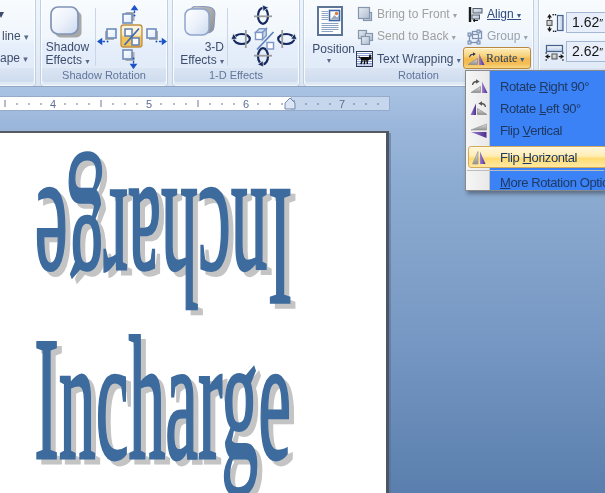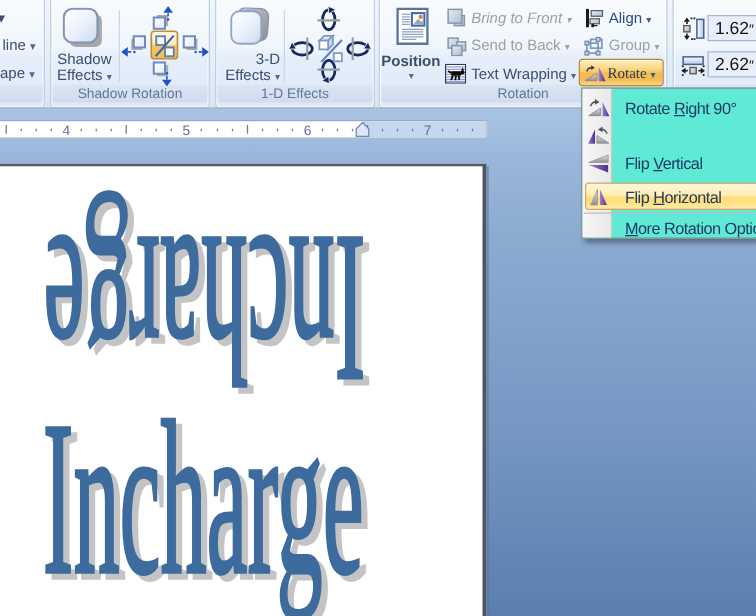--- a/index.html
+++ b/index.html
@@ -20,21 +20,21 @@
   .rlbl { color:#3c4d6e; font-size:12px; }
 
   
   #docarea { left:0; top:87px; width:605px; height:406px;
      background:linear-gradient(#a9c3e3 0%, #9ab6da 10%, #8cabd1 25%, #7899c4 60%, #5a7fae 100%); }
   #ruler { left:0; top:9px; width:390px; height:15px; background:#fff; border:1px solid #96abc9; border-left:none; }
   #rmargin { position:absolute; top:0px; left:291px; width:98px; height:13px; background:#c6d6ec; border-left:1px solid #a8bcd8;}
   #page { left:0; top:44px; width:389px; height:362px; background:#fff; border-right:3px solid #4c5564; border-top:2px solid #555a60; box-shadow:2px 2px 0 rgba(90,110,140,.55); }
 
   
-  #menu { left:465px; top:70px; width:141px; height:121px; background:#5eead4;
+  #menu { left:465px; top:70px; width:141px; height:121px; background:#3b82f6;
       border:1px solid #898989; box-shadow:2px 3px 4px rgba(0,0,0,.35); }
   #menugutter { position:absolute; left:0; top:0; bottom:0; width:24px;
       background:linear-gradient(90deg,#f6f6f6,#e9e9e9); border-right:1px solid #c3c3c3; }
   .mi { position:absolute; left:0; width:141px; height:22px; color:#1e3964; font-size:13px; letter-spacing:-0.4px; }
   .mi .t { position:absolute; left:34px; top:3px; white-space:nowrap; }
   .mico { position:absolute; left:4px; top:2px; width:18px; height:18px; }
   #mhl { position:absolute; left:2px; top:75px; width:139px; height:22px; border:1px solid #d5a95b; border-radius:3px;
      background:linear-gradient(#fff7dd 0%, #ffedb3 45%, #ffdb71 58%, #ffe9a2 100%); }
   #msep { position:absolute; left:1px; right:1px; top:98.5px; border-top:1px solid #bdbdbd; }
   u { text-decoration:underline; }
@@ -184,34 +184,34 @@
       <line x1="4.5" y1="17.5" x2="21.5" y2="17.5"></line>
         <line x1="4.5" y1="19.5" x2="21.5" y2="19.5"></line>
       <line x1="4.5" y1="21.5" x2="21.5" y2="21.5"></line>
         <line x1="4.5" y1="23.5" x2="21.5" y2="23.5"></line>
       <line x1="4.5" y1="25.5" x2="16" y2="25.5"></line>
     </g>
     <rect x="12.5" y="4.5" width="10" height="10" fill="#fff" stroke="#3c66a8" stroke-width="1.6"></rect>
     <path d="M13.5 13.5 l4 -4.5 2.5 2.5 2 -2 v4 z" fill="#9aa8b8"></path>
     <circle cx="19.5" cy="7.5" r="1.7" fill="#e07b34"></circle>
   </svg>
-  <div class="abs rlbl" style="left:305px; top:42px; width:50px; text-align:left;font-weight:bold;">Position</div>
+  <div class="abs rlbl" style="left:305px; top:42px; width:50px; text-align:right;">Position</div>
   <div class="abs" style="left:327px; top:56px; font-size:8px; color:#55688c;">▾</div>
 
   <svg class="abs" style="left:356px; top:6px;" width="18" height="16" viewBox="0 0 18 16">
     <defs>
         <linearGradient id="gsq" x1="0" y1="0" x2="1" y2="1">
       <stop offset="0" stop-color="#e9edf4"></stop>
           <stop offset="1" stop-color="#aebccf"></stop>
         </linearGradient>
       </defs>
     <rect x="7.5" y="6.5" width="8" height="8" fill="url(#gsq)" stroke="#8696ac" stroke-width="1.2"></rect>
     <rect x="2.5" y="1.5" width="11" height="11" fill="url(#gsq)" stroke="#8696ac" stroke-width="1.2"></rect>
   </svg>
-  <div class="abs" style="left:377px; top:7px; font-size:12px; color:#a0a0a0;font-style:italic;">Bring to Front <span style="font-size:8px;">▾</span></div>
+  <div class="abs" style="left:377px; top:7px; font-size:12px; color:#a0a0a0;">Bring to Front <span style="font-size:8px;">▾</span></div>
   <svg class="abs" style="left:356px; top:29px;" width="18" height="16" viewBox="0 0 18 16">
     <rect x="2.5" y="1.5" width="8" height="8" fill="url(#gsq)" stroke="#8696ac" stroke-width="1.2"></rect>
     <rect x="9.5" y="4.5" width="7" height="7" fill="url(#gsq)" stroke="#8696ac" stroke-width="1.2"></rect>
     <rect x="5.5" y="7.5" width="8" height="8" fill="url(#gsq)" stroke="#8696ac" stroke-width="1.2"></rect>
   </svg>
   <div class="abs" style="left:377px; top:29px; font-size:12px; color:#a0a0a0;">Send to Back <span style="font-size:8px;">▾</span></div>
   <svg class="abs" style="left:356px; top:51px;" width="17" height="16" viewBox="0 0 17 16">
     <rect x="0.5" y="0.5" width="16" height="15" fill="#fff" stroke="#2c3c55"></rect>
     <g stroke="#8b9fd4" stroke-width="1">
       <line x1="1" y1="2.5" x2="16" y2="2.5"></line>
@@ -234,21 +234,21 @@
     </g>
   </svg>
   <div class="abs" style="left:377px; top:52px; font-size:12px; color:#3c4d6e;">Text Wrapping <span style="font-size:8px;color:#55688c;">▾</span></div>
 
   <svg class="abs" style="left:468px; top:7px;" width="16" height="15" viewBox="0 0 16 15">
     <line x1="2" y1="0" x2="2" y2="15" stroke="#1a1a1a" stroke-width="2.4"></line>
     <rect x="5" y="1.5" width="9" height="4.5" fill="url(#gsq)" stroke="#55606e" stroke-width="1"></rect>
     <rect x="4" y="8" width="7.5" height="4" fill="url(#gsq)" stroke="#55606e" stroke-width="1"></rect>
     <path d="M10 13.5 h-5 M5 13.5 l2 -1.4 M5 13.5 l2 1.4" stroke="#1a1a1a" stroke-width="1" fill="none"></path>
   </svg>
-  <div class="abs" style="left:487px; top:7px; font-size:12px; color:#2d4b7e;">Align <span style="font-size:8px;color:#3c5a8c;">▾</span></div>
+  <div class="abs" style="left:487px; top:7px; font-size:12px; color:#2d4b7e;text-decoration:underline;">Align <span style="font-size:8px;color:#3c5a8c;">▾</span></div>
   <svg class="abs" style="left:467px; top:29px;" width="17" height="16" viewBox="0 0 17 16">
     <g fill="none" stroke="#7e93b2" stroke-width="1.3">
       <rect x="5.5" y="2.5" width="9" height="7"></rect>
       <rect x="2.5" y="5.5" width="9" height="8"></rect>
     </g>
     <g fill="#7089ae">
       <rect x="0.5" y="3.5" width="4" height="4"></rect>
         <rect x="9.5" y="0.5" width="4" height="4"></rect>
       <rect x="0.5" y="11.5" width="4" height="4"></rect>
         <rect x="9.5" y="11.5" width="4" height="4"></rect>
@@ -407,20 +407,21 @@
     </svg>
       <span class="t">Rotate <u>R</u>ight 90°</span>
     </div>
   <div class="mi" style="top:27px;">
       <svg class="mico" viewBox="0 0 18 18">
       <path d="M6 15 L6 3.5 L0.5 15 Z" fill="url(#puw)"></path>
       <path d="M17 14.5 L7.5 8.5 L7.5 14.5 Z" fill="url(#grw)" stroke="#8a8a8a" stroke-width=".7"></path>
       <path d="M15.5 7 a4.5 4 0 0 0 -4.5 -3.5" stroke="#555" fill="none" stroke-width="1.3"></path>
       <path d="M12 1.2 l-3.6 2.3 3.6 2.3 z" fill="#555"></path>
     </svg>
+      <span class="t">Rotate <u>L</u>eft 90°</span>
     </div>
   <div class="mi" style="top:49px;">
       <svg class="mico" viewBox="0 0 18 18">
       <path d="M1 8 L16.5 8 L16.5 2 Z" fill="url(#grw)" stroke="#999" stroke-width=".7"></path>
       <path d="M1 10 L16.5 10 L16.5 16 Z" fill="url(#puw)"></path>
     </svg>
       <span class="t">Flip <u>V</u>ertical</span>
     </div>
   <div class="mi" style="top:76px;">
       <svg class="mico" viewBox="0 0 18 18">

